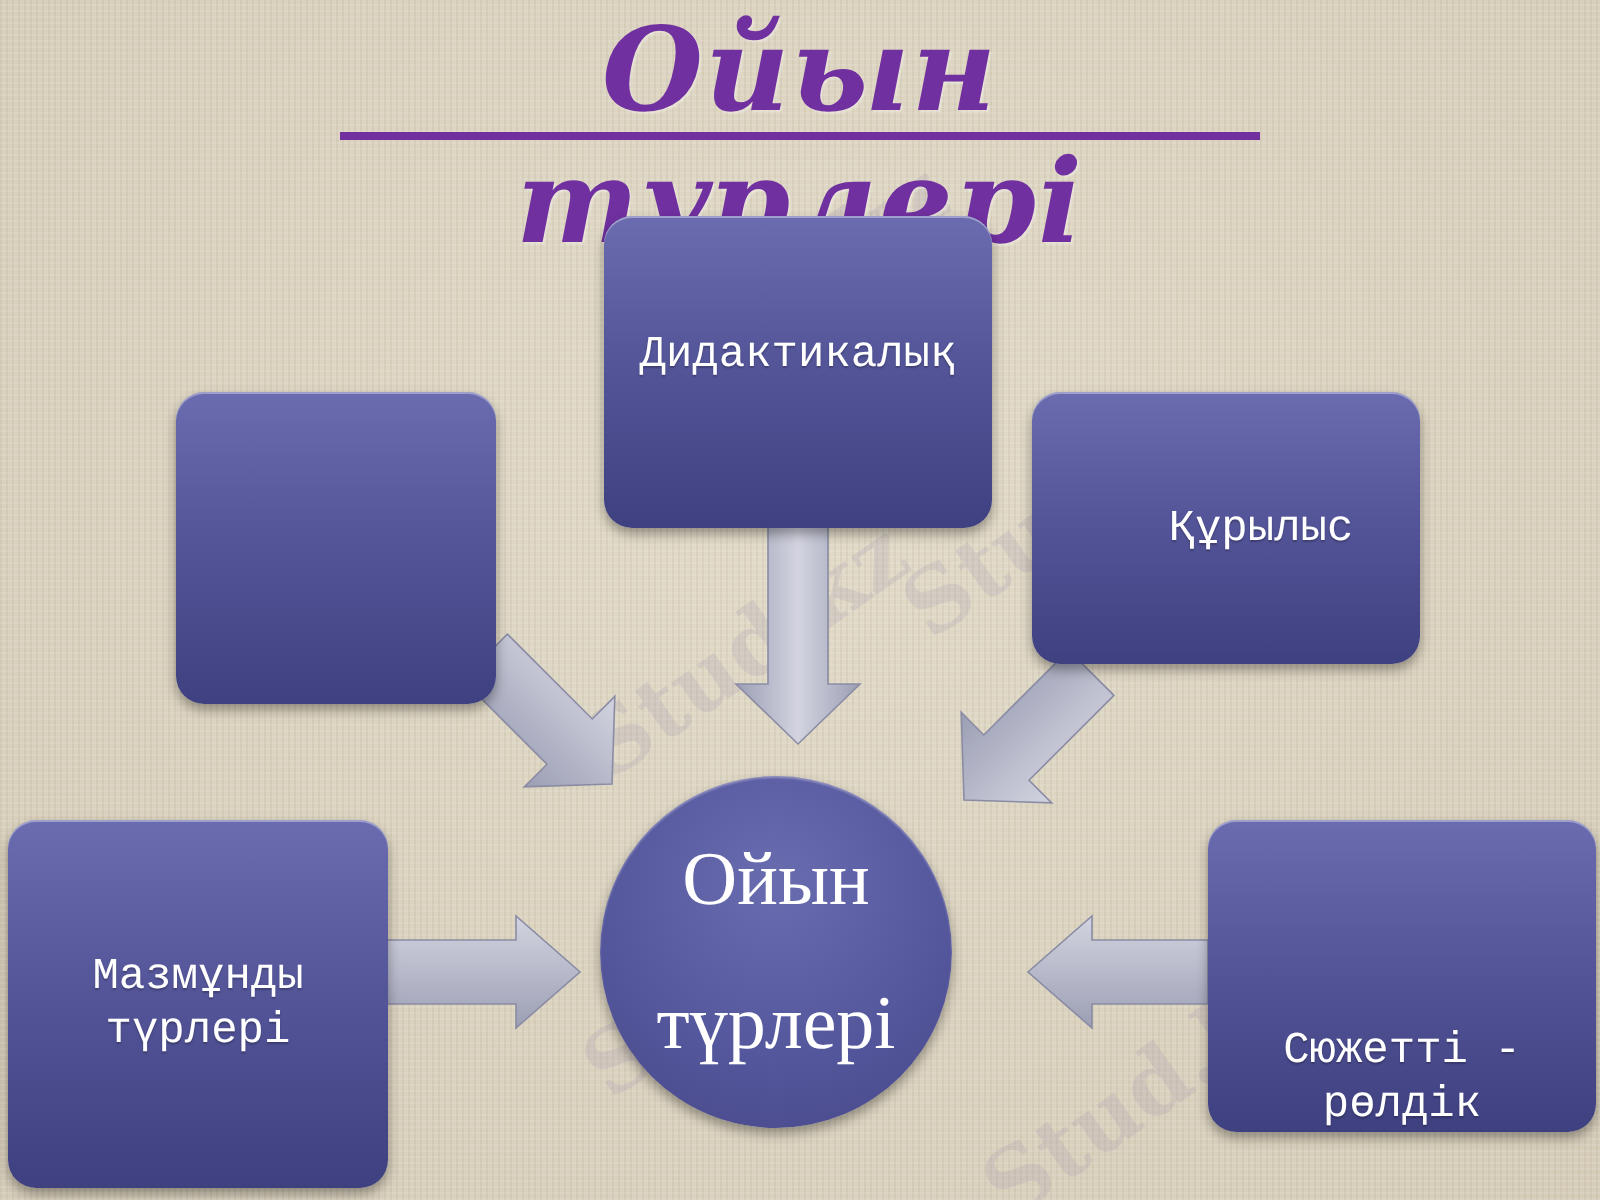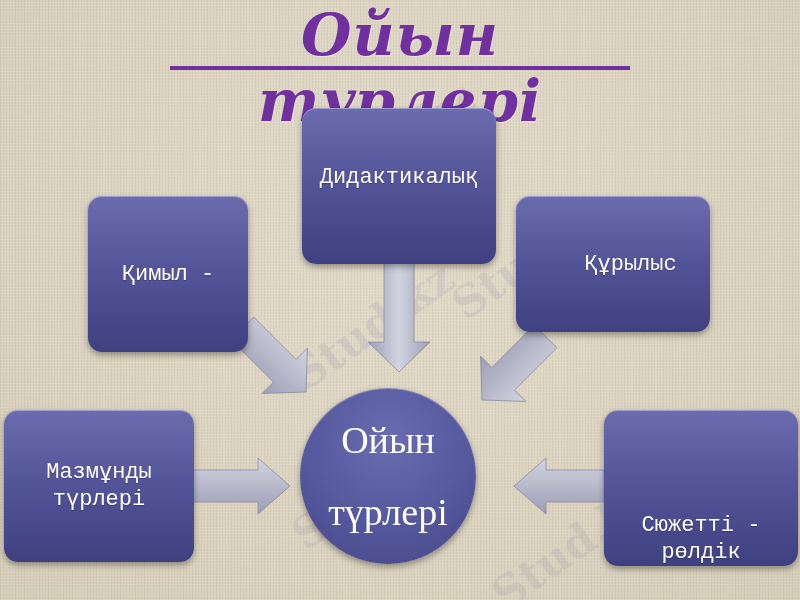--- a/index.html
+++ b/index.html
@@ -90,37 +90,36 @@
     <polygon points="192,470 258,470 258,458 290,486 258,514 258,502 192,502" fill="url(#ag)" stroke="#8a8ca4" stroke-width="0.8"></polygon>
   </g>
 
   <g>
     <polygon points="604,470 546,470 546,458 514,486 546,514 546,502 604,502" fill="url(#ag)" stroke="#8a8ca4" stroke-width="0.8"></polygon>
   </g>
 </svg>
 
 <div class="box" style="left:88px; top:196px; width:160px; height:156px;">
   <div>
-    <div>Қимыл -</div>
   </div>
 </div>
 
 <div class="box top-align" style="left:302px; top:108px; width:194px; height:156px;">
   <div>
     <div>Дидактикалық</div>
   </div>
 </div>
 
 <div class="box" style="left:516px; top:196px; width:194px; height:136px;padding-left:35px;">
   <div>
     <div>Құрылыс</div>
   </div>
 </div>
 
-<div class="box" style="left:4px; top:410px; width:190px; height:152px;">
+<div class="box" style="left:4px; top:410px; width:190px; height:184px;">
   <div>
     <div>Мазмұнды</div>
     <div>түрлері</div>
   </div>
 </div>
 
 <div class="box" style="left:604px; top:410px; width:194px; height:156px;align-items:flex-end;">
   <div>
     <div>Сюжетті -</div>
     <div>рөлдік</div>

